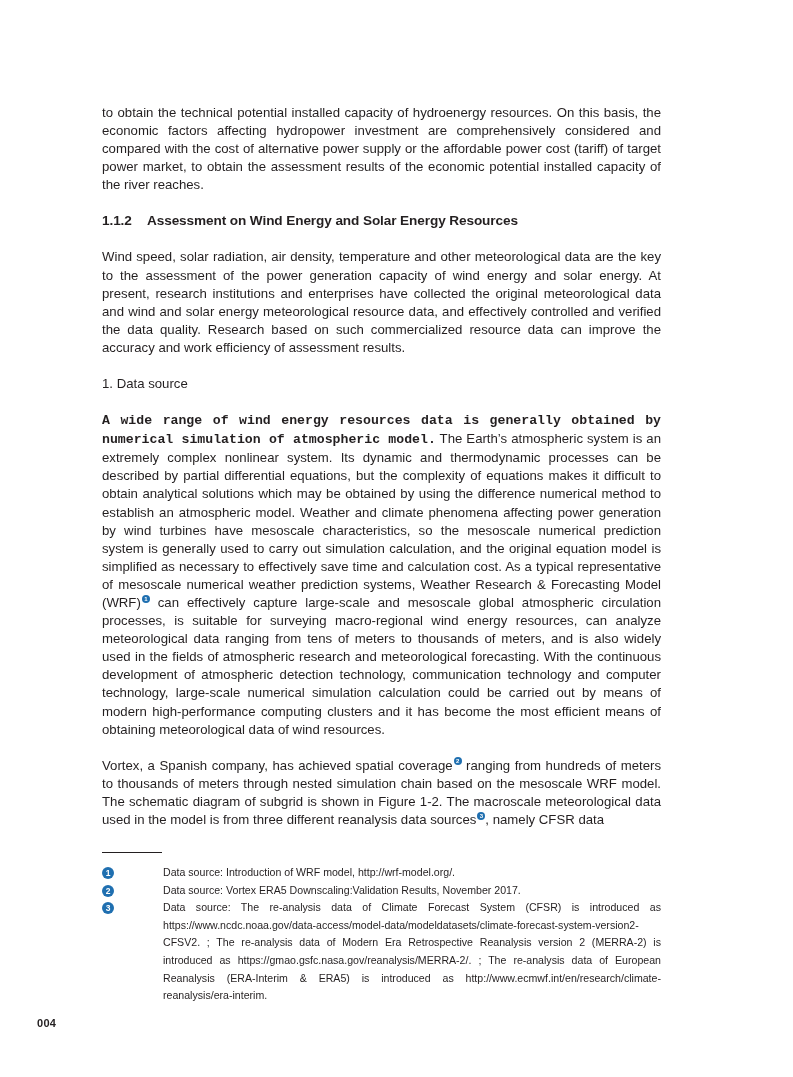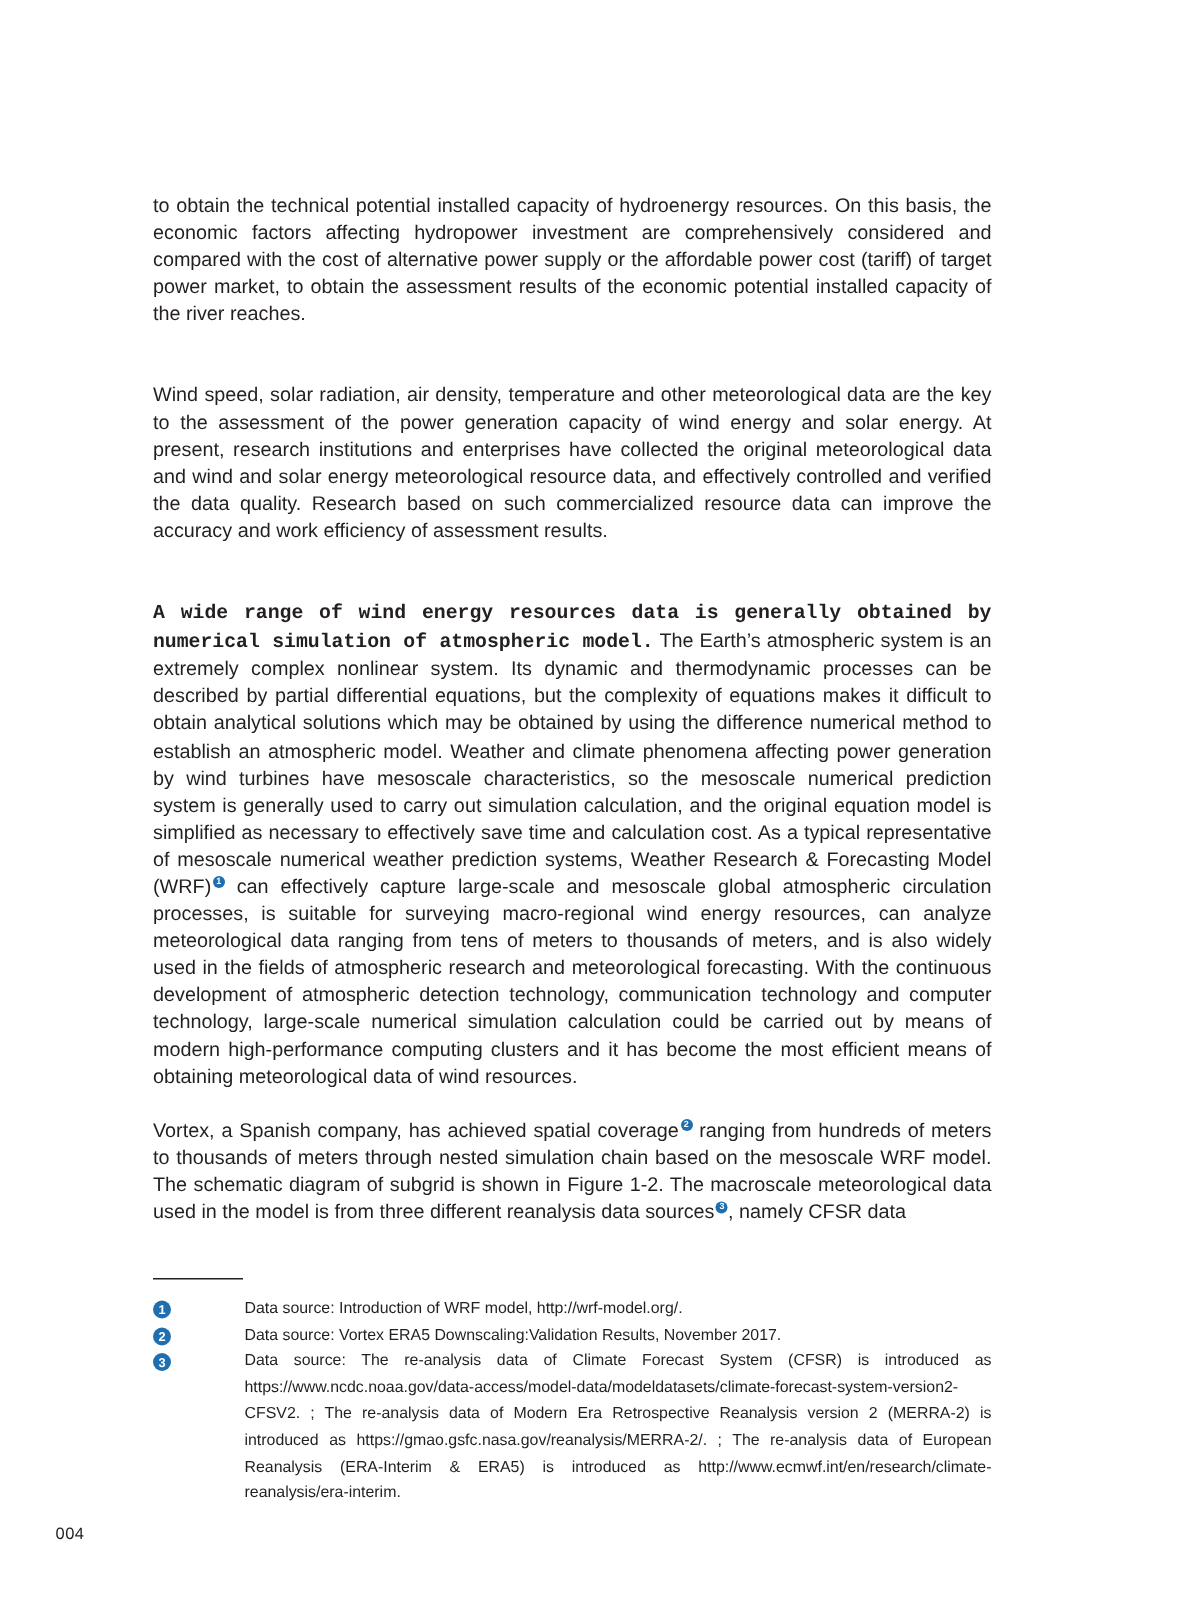--- a/index.html
+++ b/index.html
@@ -1,44 +1,46 @@
 <!DOCTYPE html>
 <html><head>
   <meta charset="utf-8">
   <style>
     html, body { margin: 0; padding: 0; background: #ffffff; }
     body { width: 793px; height: 1077px; position: relative; overflow: hidden;
       font-family: "Liberation Sans", sans-serif; color: #231f20; }
-    .page { position: absolute; left: 102px; top: 128px; width: 559px; }
+    .page { position: absolute; left: 102px; top: 104px; width: 559px; }
     p.body { margin: 0; font-size: 13.2px; line-height: 18.1px; text-align: justify; text-justify: inter-word; }
     .gap { height: 18px; }
     h2.sec { margin: 0; font-size: 13.6px; font-weight: bold; line-height: 18px; letter-spacing: -0.1px; }
     h2.sec .num { display: inline-block; width: 45px; }
     .sub { margin: 0; font-size: 13.2px; line-height: 18px; }
     b.lead { font-weight: bold; font-family: Liberation Mono, monospace; }
     .fn-mark { display: inline-block; width: 8px; height: 8px; border-radius: 50%; background: #1f6fb0;
       color: #fff; font-size: 6px; line-height: 8px; text-align: center; font-weight: bold;
       vertical-align: super; margin-left: 1px; position: relative; top: -1px; }
     .rule { position: absolute; left: 102px; top: 852px; width: 60px; border-top: 1px solid #231f20; }
     .footnotes { position: absolute; left: 102px; top: 864px; width: 559px; }
     .fn { display: flex; font-size: 10.6px; line-height: 17.6px; color: #231f20; }
     .fn .badge { flex: 0 0 auto; width: 12px; height: 12px; border-radius: 50%; background: #1f6fb0; color: #fff;
       font-size: 8.5px; font-weight: bold; line-height: 12px; text-align: center; margin-top: 3px; margin-right: 5px; }
     .fn .txt { flex: 1; text-align: justify; margin-left: 44px; }
-    .pagenum { position: absolute; left: 37px; top: 1017px; font-size: 11px; color: #231f20; letter-spacing: 0.3px; }
+    .pagenum { position: absolute; left: 37px; top: 1017px; font-size: 11px; color: #231f20; letter-spacing: 0.3px; font-weight: bold; }
   </style>
 </head>
 <body>
 
 <div class="page">
   <p class="body">to obtain the technical potential installed capacity of hydroenergy resources. On this basis, the economic factors affecting hydropower investment are comprehensively considered and compared with the cost of alternative power supply or the affordable power cost (tariff) of target power market, to obtain the assessment results of the economic potential installed capacity of the river reaches.</p>
   <div class="gap"></div>
+  <h2 class="sec"><span class="num">1.1.2</span><span>Assessment on Wind Energy and Solar Energy Resources</span></h2>
   <div class="gap"></div>
   <p class="body">Wind speed, solar radiation, air density, temperature and other meteorological data are the key to the assessment of the power generation capacity of wind energy and solar energy. At present, research institutions and enterprises have collected the original meteorological data and wind and solar energy meteorological resource data, and effectively controlled and verified the data quality. Research based on such commercialized resource data can improve the accuracy and work efficiency of assessment results.</p>
   <div class="gap"></div>
+  <p class="sub">1. Data source</p>
   <div class="gap"></div>
   <p class="body"><b class="lead">A wide range of wind energy resources data is generally obtained by numerical simulation of atmospheric model.</b><span> The Earth’s atmospheric system is an extremely complex nonlinear system. Its dynamic and thermodynamic processes can be described by partial differential equations, but the complexity of equations makes it difficult to obtain analytical solutions which may be obtained by using the difference numerical method to establish an atmospheric model. Weather and climate phenomena affecting power generation by wind turbines have mesoscale characteristics, so the mesoscale numerical prediction system is generally used to carry out simulation calculation, and the original equation model is simplified as necessary to effectively save time and calculation cost. As a typical representative of mesoscale numerical weather prediction systems, Weather Research &amp; Forecasting Model (WRF)</span><span class="fn-mark">1</span><span> can effectively capture large-scale and mesoscale global atmospheric circulation processes, is suitable for surveying macro-regional wind energy resources, can analyze meteorological data ranging from tens of meters to thousands of meters, and is also widely used in the fields of atmospheric research and meteorological forecasting. With the continuous development of atmospheric detection technology, communication technology and computer technology, large-scale numerical simulation calculation could be carried out by means of modern high-performance computing clusters and it has become the most efficient means of obtaining meteorological data of wind resources.</span></p>
   <div class="gap"></div>
   <p class="body"><span>Vortex, a Spanish company, has achieved spatial coverage</span><span class="fn-mark">2</span><span> ranging from hundreds of meters to thousands of meters through nested simulation chain based on the mesoscale WRF model. The schematic diagram of subgrid is shown in Figure 1-2. The macroscale meteorological data used in the model is from three different reanalysis data sources</span><span class="fn-mark">3</span><span>, namely CFSR data</span></p>
 </div>
 
 <div class="rule"></div>
 
 <div class="footnotes">
   <div class="fn">

